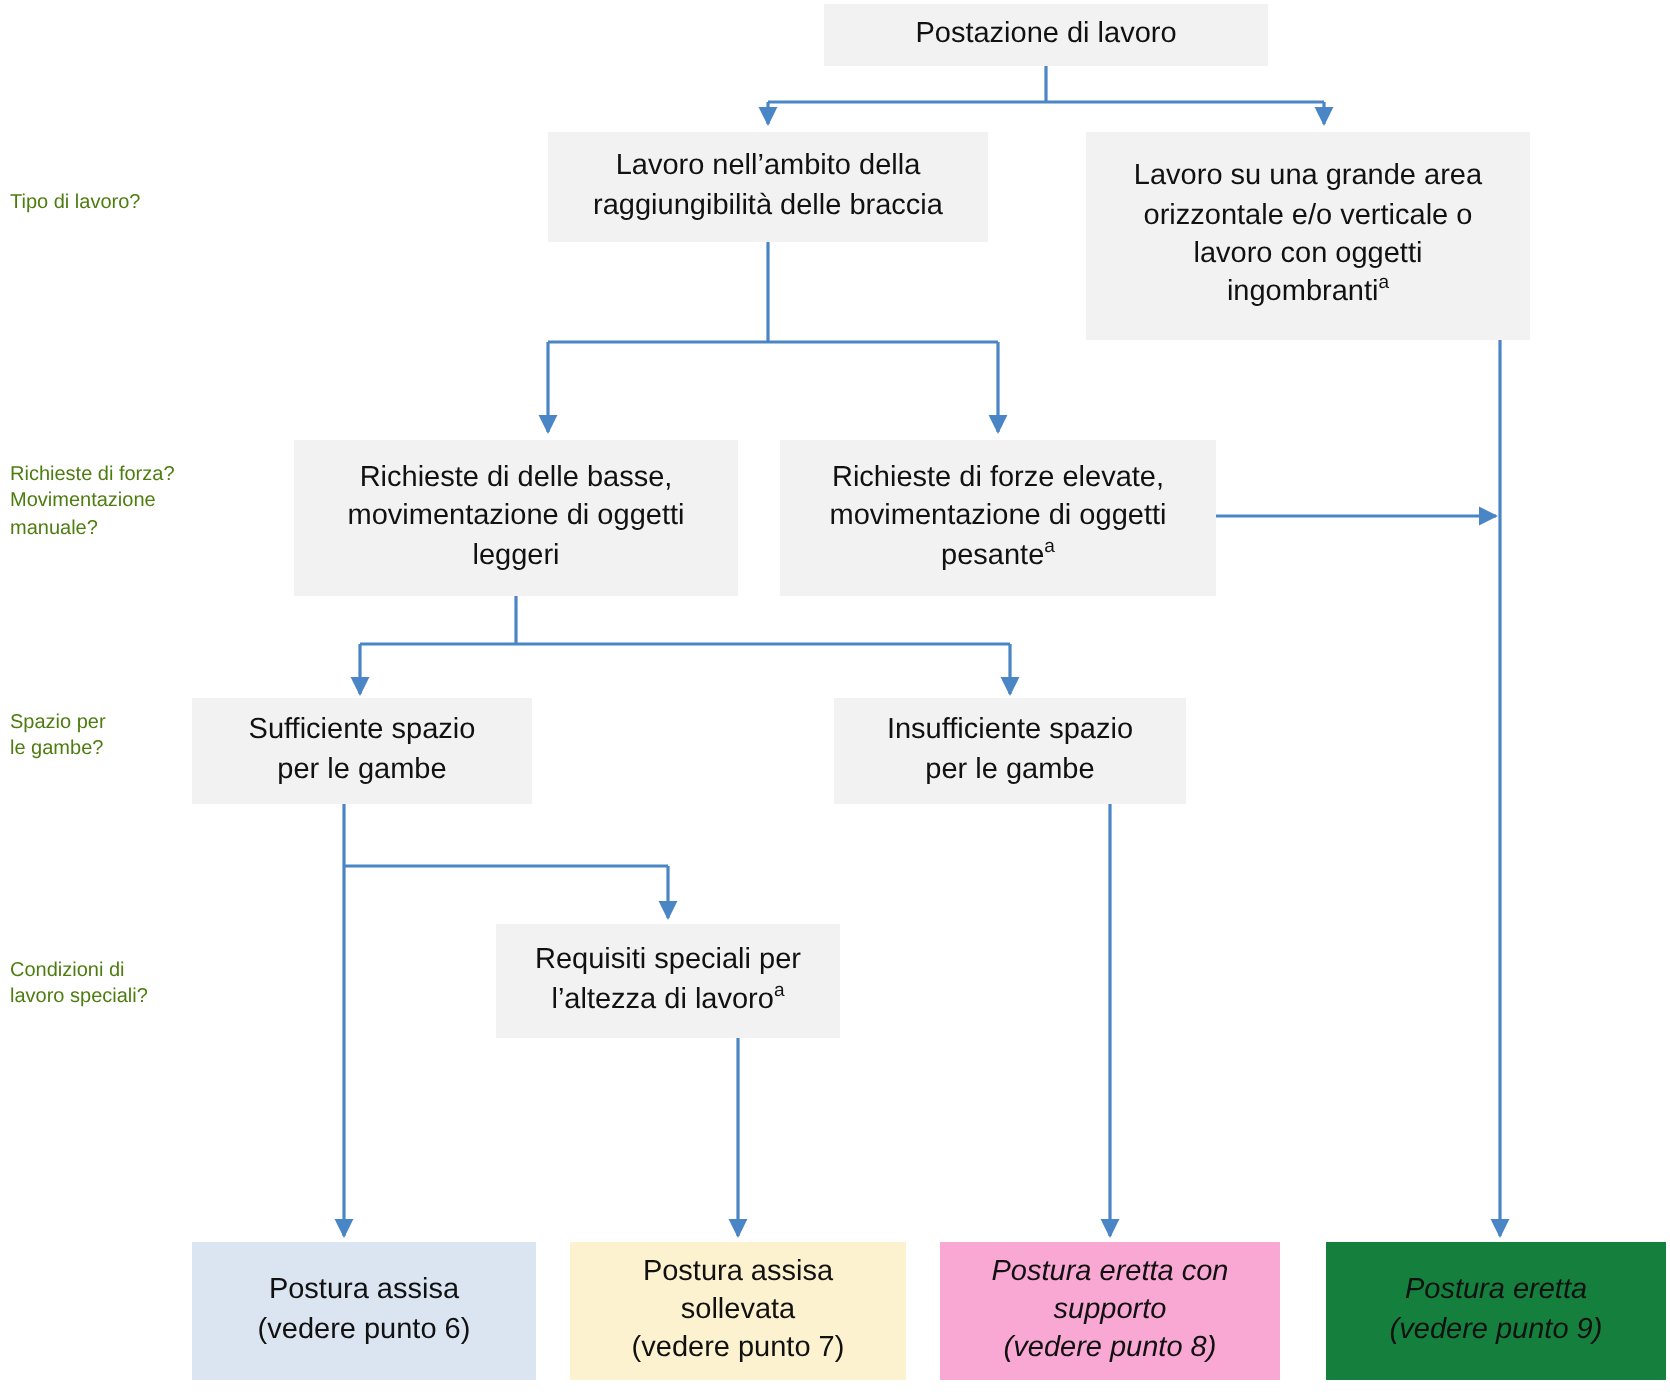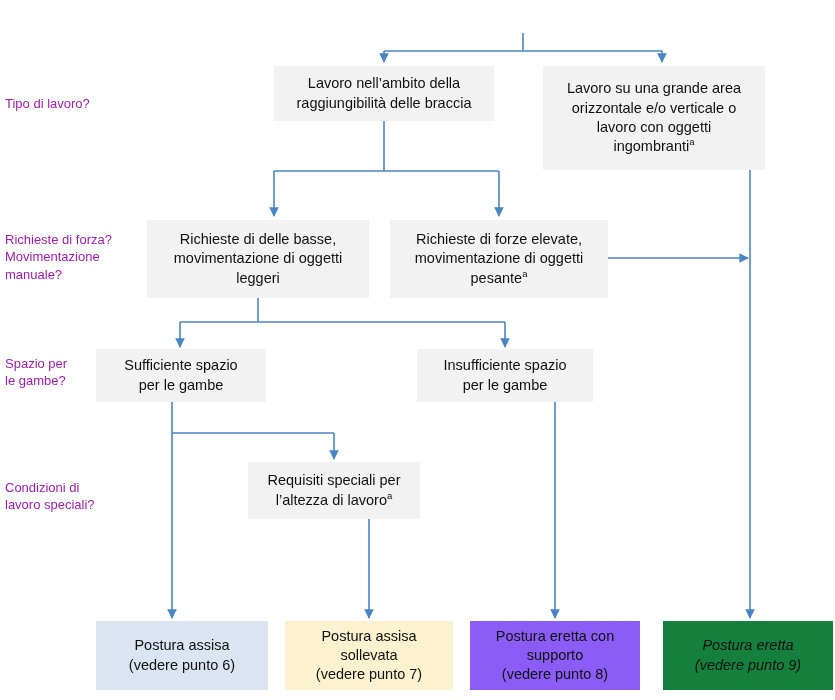--- a/index.html
+++ b/index.html
@@ -40,29 +40,29 @@
     padding: 4px 8px;
     background: #f2f2f2;
     color: #111111;
   }
   .node .txt {
     display: block;
     white-space: pre-line;
   }
   .row-label {
     position: absolute;
-    font-size: 13px;
+    font-size: 10px;
     line-height: 1.33;
-    color: #a21caf;
+    color: #4d7c0f;
     text-align: left;
     white-space: pre-line;
   }
   .result-blue   { background: #dbe5f1; }
   .result-yellow { background: #fdf2cf; }
-  .result-green  { background: #8b5cf6; }
+  .result-green  { background: #f9a8d4; font-style: italic; }
   .result-pink   { background: #15803d; font-style: italic; }
   .sup {
     font-size: 9.5px;
     vertical-align: super;
     line-height: 0;
   }
 </style>
 </head>
 <body>
 
@@ -112,20 +112,23 @@
 Movimentazione
 manuale?</div>
 
   <div class="row-label" style="left:5px; top:355px;">Spazio per
 le gambe?</div>
 
   <div class="row-label" style="left:5px; top:479px;">Condizioni di
 lavoro speciali?</div>
 
 
+  <div class="node" style="left:412px; top:2px; width:222px; height:31px;">
+    <span class="txt">Postazione di lavoro</span>
+  </div>
 
   <div class="node" style="left:274px; top:66px; width:220px; height:55px;">
     <span class="txt">Lavoro nell’ambito della
 raggiungibilità delle braccia</span>
   </div>
 
   <div class="node" style="left:543px; top:66px; width:222px; height:104px;">
     <span><span class="txt" style="display:inline">Lavoro su una grande area
 orizzontale e/o verticale o
 lavoro con oggetti

